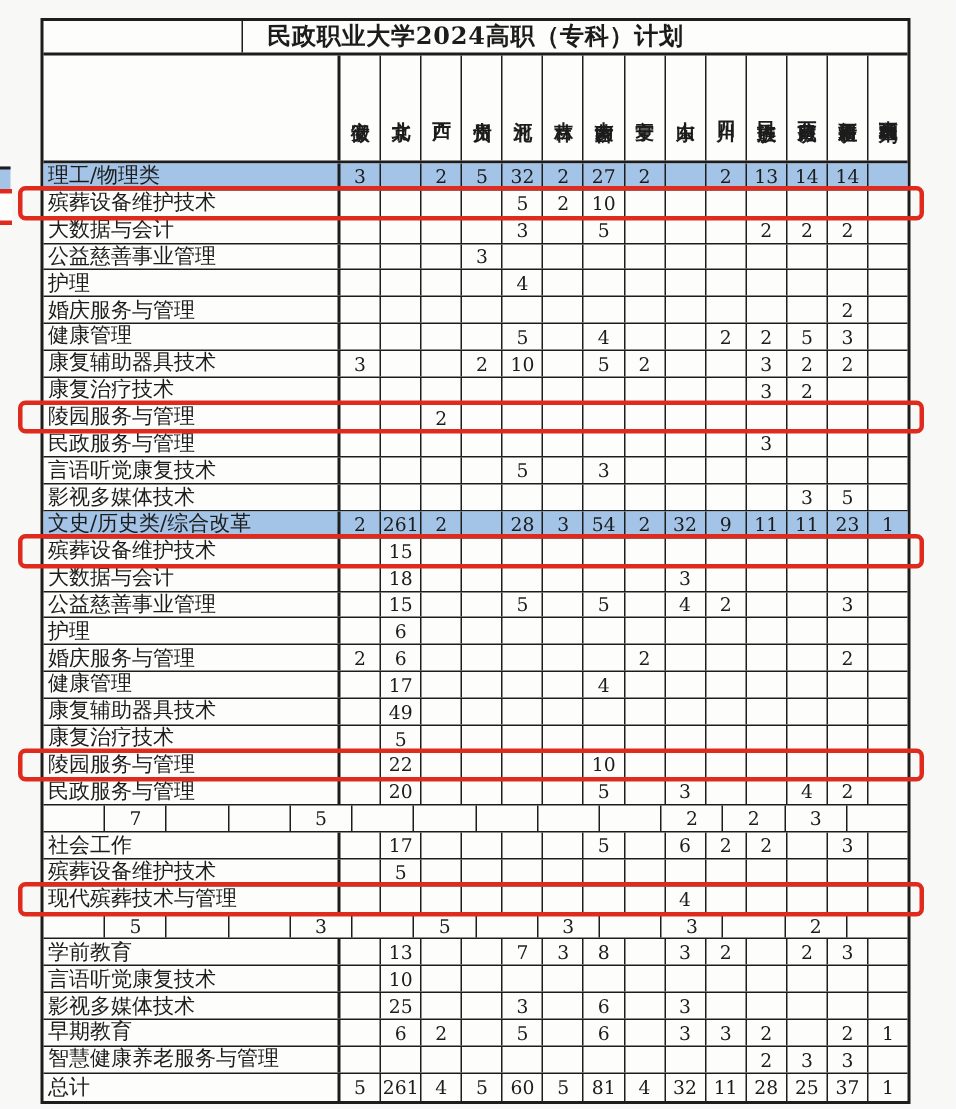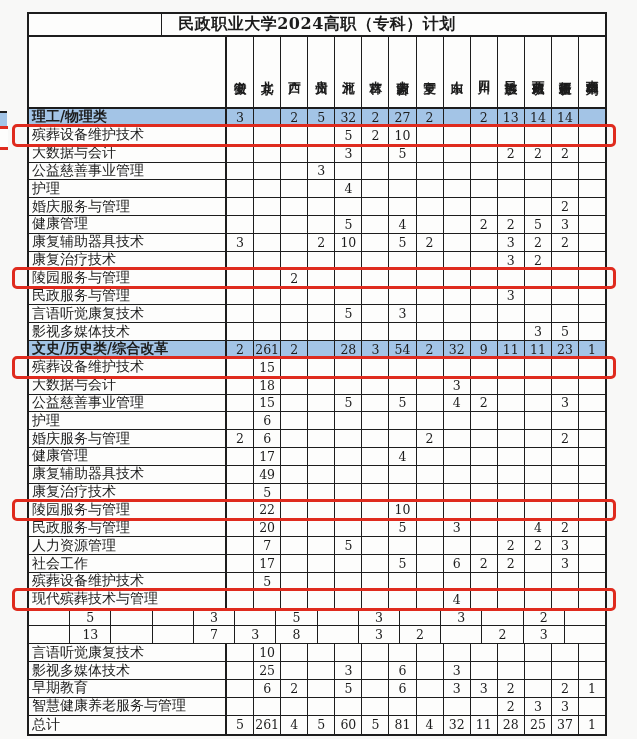--- a/index.html
+++ b/index.html
@@ -58,21 +58,21 @@
     font-size: 14px; white-space: nowrap; overflow: hidden;
   }
   .cell {
     flex: 1; border-right: 1px solid #1d1d1d;
     display: flex; align-items: center; justify-content: center;
     font-size: 12.5px;
   }
   .cell:last-child { border-right: none; }
 
   .row.section { background: #a3c4e6; }
-  .row.section .cell-name { font-weight: bold; font-size: 14px; }
+  .row.section .cell-name { font-weight: normal; font-size: 14px; }
 
   
   .row.hl::after {
     content: "";
     position: absolute; left: -17px; right: -11px; top: -3px; bottom: -3px;
     border: 3px solid #df2b1e;
     border-radius: 5px;
     pointer-events: none;
     z-index: 6;
   }
@@ -551,21 +551,20 @@
           <div class="cell">5</div>
           <div class="cell"></div>
           <div class="cell">3</div>
           <div class="cell"></div>
           <div class="cell"></div>
           <div class="cell">4</div>
           <div class="cell">2</div>
           <div class="cell"></div>
         </div>
         <div class="row program">
-          <div class="cell-name">人力资源管理</div>
           <div class="cell"></div>
           <div class="cell">7</div>
           <div class="cell"></div>
           <div class="cell"></div>
           <div class="cell">5</div>
           <div class="cell"></div>
           <div class="cell"></div>
           <div class="cell"></div>
           <div class="cell"></div>
           <div class="cell"></div>
@@ -635,20 +634,21 @@
           <div class="cell">5</div>
           <div class="cell"></div>
           <div class="cell">3</div>
           <div class="cell"></div>
           <div class="cell">3</div>
           <div class="cell"></div>
           <div class="cell">2</div>
           <div class="cell"></div>
         </div>
         <div class="row program">
+          <div class="cell-name">学前教育</div>
           <div class="cell"></div>
           <div class="cell">13</div>
           <div class="cell"></div>
           <div class="cell"></div>
           <div class="cell">7</div>
           <div class="cell">3</div>
           <div class="cell">8</div>
           <div class="cell"></div>
           <div class="cell">3</div>
           <div class="cell">2</div>

